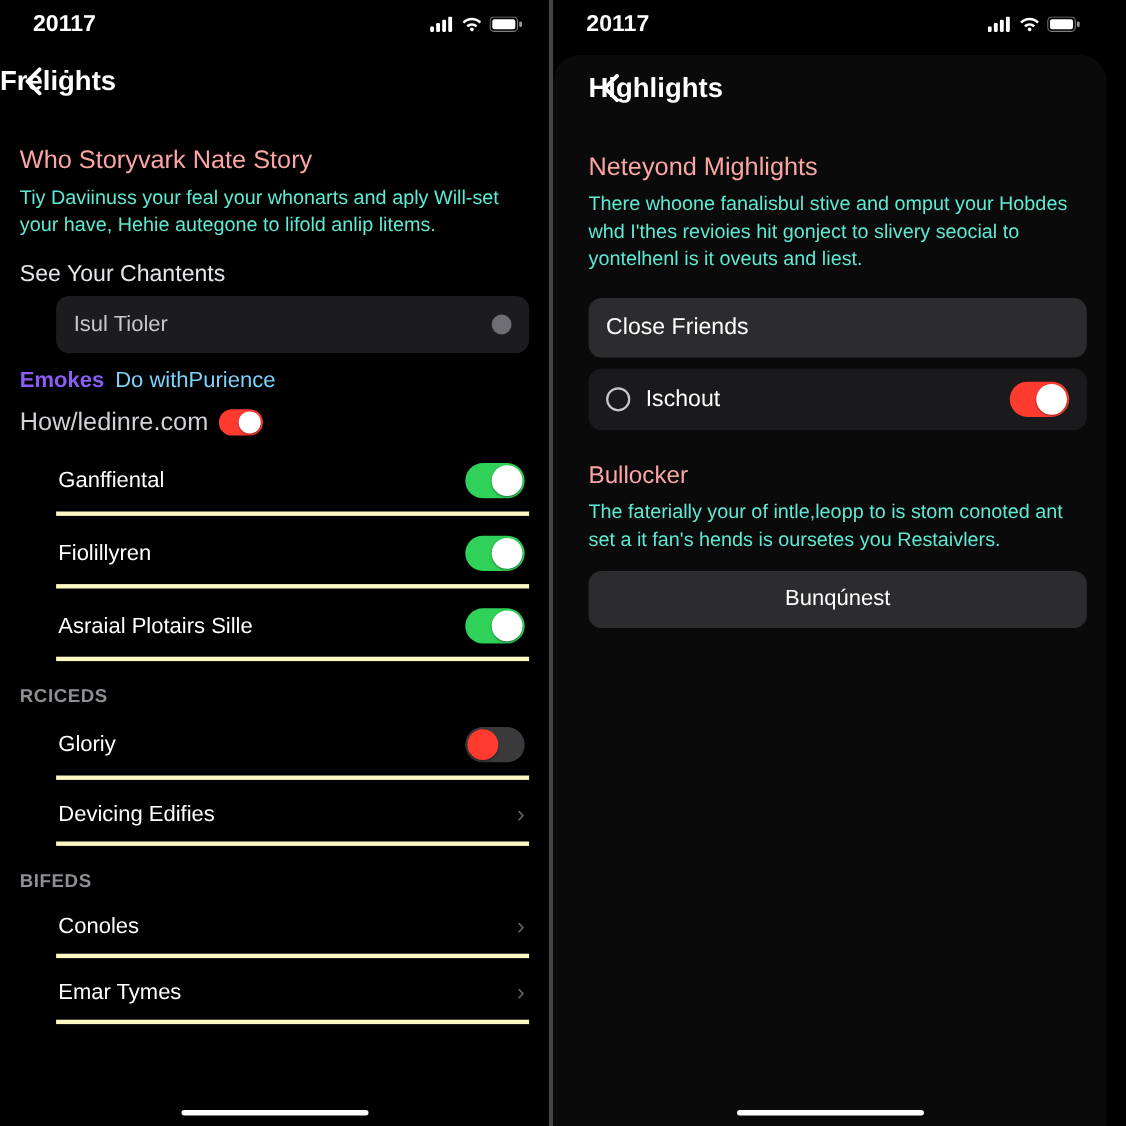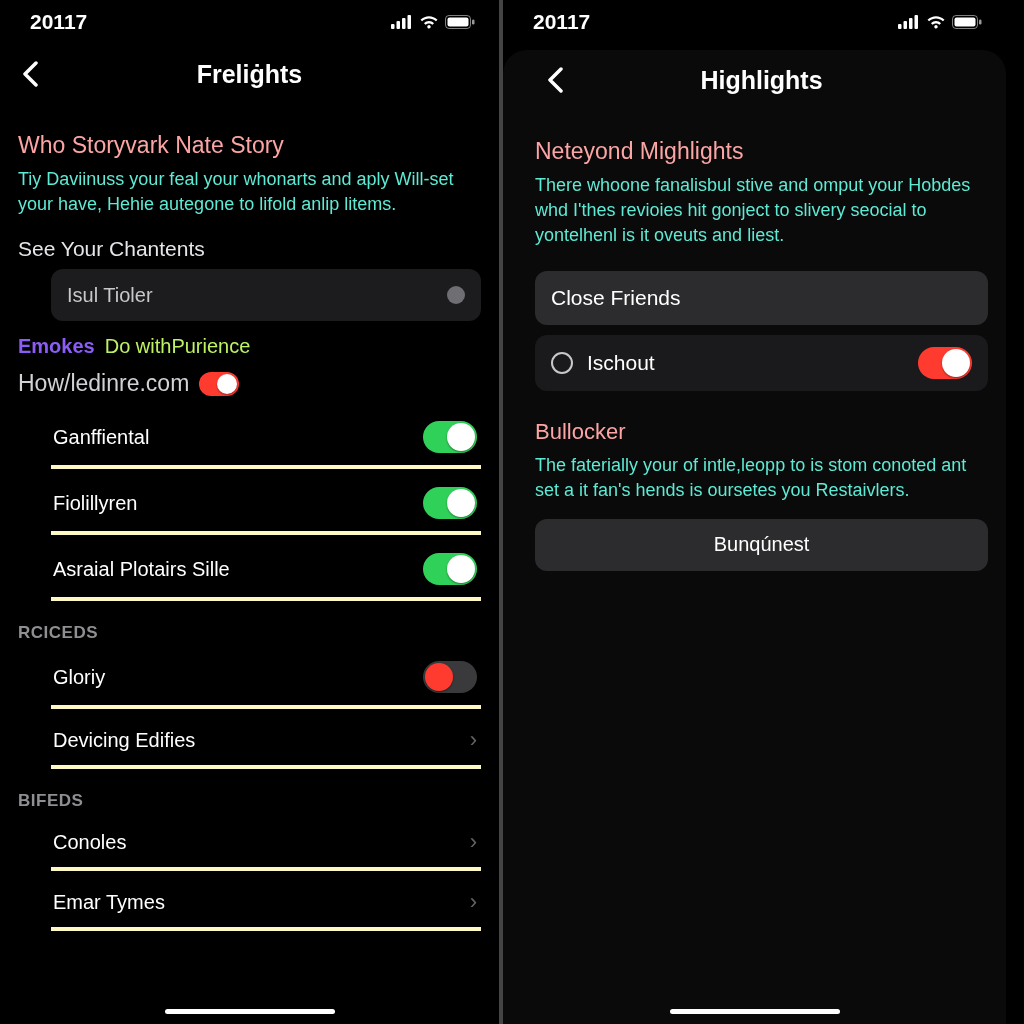--- a/index.html
+++ b/index.html
@@ -42,21 +42,21 @@
     position: relative;
   }
   .back-btn {
     width: 40px; height: 40px;
     display: flex; align-items: center; justify-content: center;
     cursor: pointer;
   }
   .nav-title {
     position: absolute;
     left: 0; right: 0;
-    text-align: center;
+    text-align: left;
     font-size: 25px;
     font-weight: 700;
     pointer-events: none;
   }
 
   .content { flex: 1; overflow: hidden; padding: 0 18px; }
   .section { margin-top: 28px; }
   .section-h {
     font-size: 23px;
     font-weight: 400;
@@ -85,21 +85,21 @@
     margin-bottom: 8px;
   }
 
   .inline-row {
     display: flex;
     align-items: center;
     gap: 10px;
     margin: 6px 0 12px;
   }
   .inline-label-strong { font-size: 20px; font-weight: 700; color: #8b5cf6; }
-  .inline-label-grey { font-size: 20px; color: #bef264; }
+  .inline-label-grey { font-size: 20px; color: #7dd3fc; }
   .inline-sub { font-size: 23px; color: #d1d1d6; text-align: center; }
 
   .cell {
     background: #1c1c1e;
     border-radius: 12px;
     min-height: 52px;
     padding: 12px 16px;
     display: flex;
     align-items: center;
     justify-content: space-between;

